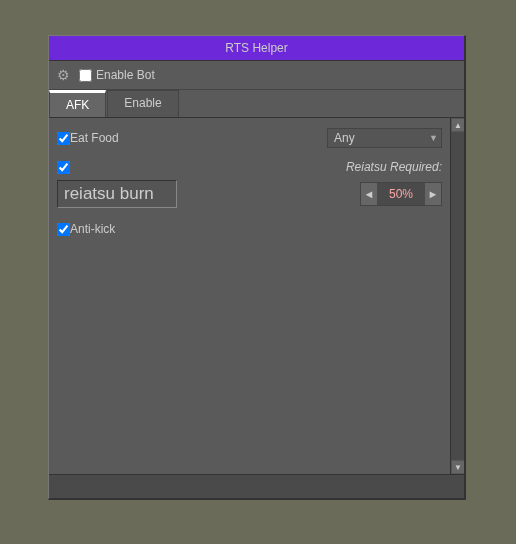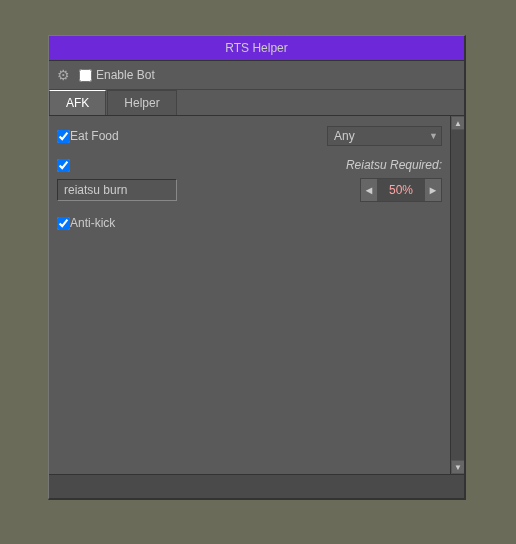--- a/index.html
+++ b/index.html
@@ -85,21 +85,21 @@
       background-color: #555555;
       border: 1px solid #444;
       border-bottom: none;
       cursor: pointer;
       font-size: 12px;
       margin-right: 1px;
     }
 
     .tab.active {
       background-color: #666666;
-      border-top: 1px solid #ffffff;
+      border-top: 3px solid #ffffff;
       color: #ffffff;
     }
 
     .section {
       margin-bottom: 14px;
     }
 
     .row {
       display: flex;
       align-items: center;
@@ -118,21 +118,21 @@
       height: 13px;
     }
 
     .text-input {
       background-color: #555555;
       border: 1px solid #888;
       border-top-color: #333;
       border-left-color: #333;
       color: #cccccc;
       padding: 3px 6px;
-      font-size: 12px;
+      font-size: 17px;
       outline: none;
       width: 120px;
     }
 
     .reiatsu-required {
       color: #cccccc;
       font-size: 12px;
       font-style: italic;
     }
 
@@ -201,21 +201,21 @@
       <input type="checkbox" style="">
       <span>Enable Bot</span>
     </label>
   </div>
 
   <div class="tabs">
     <div class="tab active">
       <span>AFK</span>
     </div>
     <div class="tab">
-      <span>Helper</span>
+      <span>Enable</span>
     </div>
   </div>
 
   <div style="flex:1; display:flex; position:relative; overflow:hidden;">
     <div class="content-inner" style="flex:1; padding: 10px 8px; overflow-y:hidden;">
 
       <div class="eat-food-row">
         <label class="row-label">
           <input type="checkbox" checked="" style="">
           <span>Eat Food</span>

